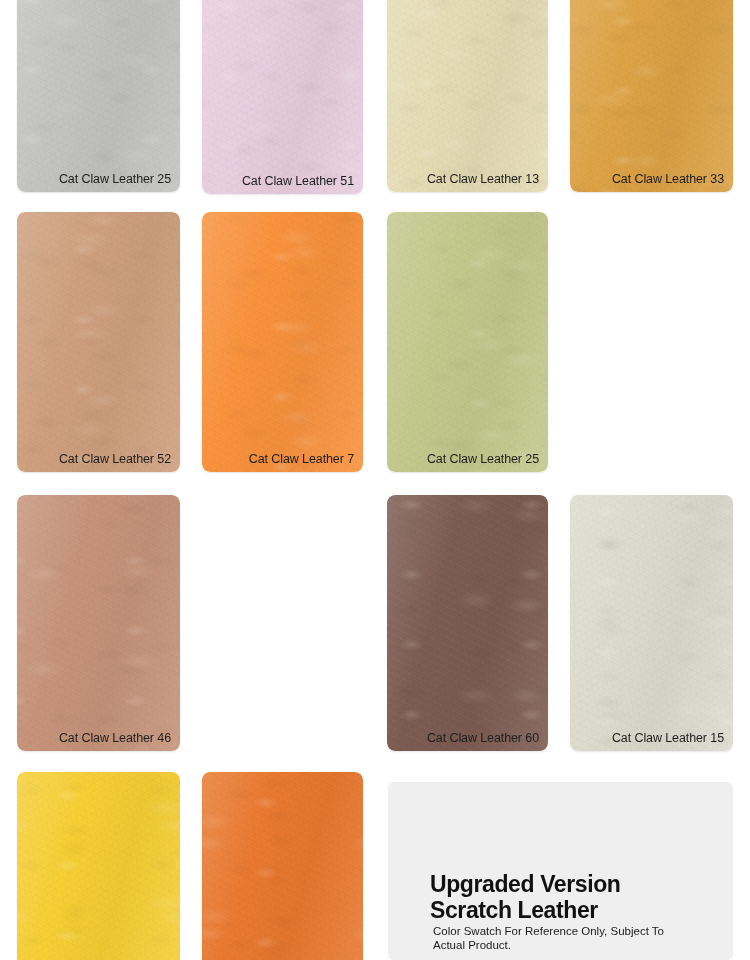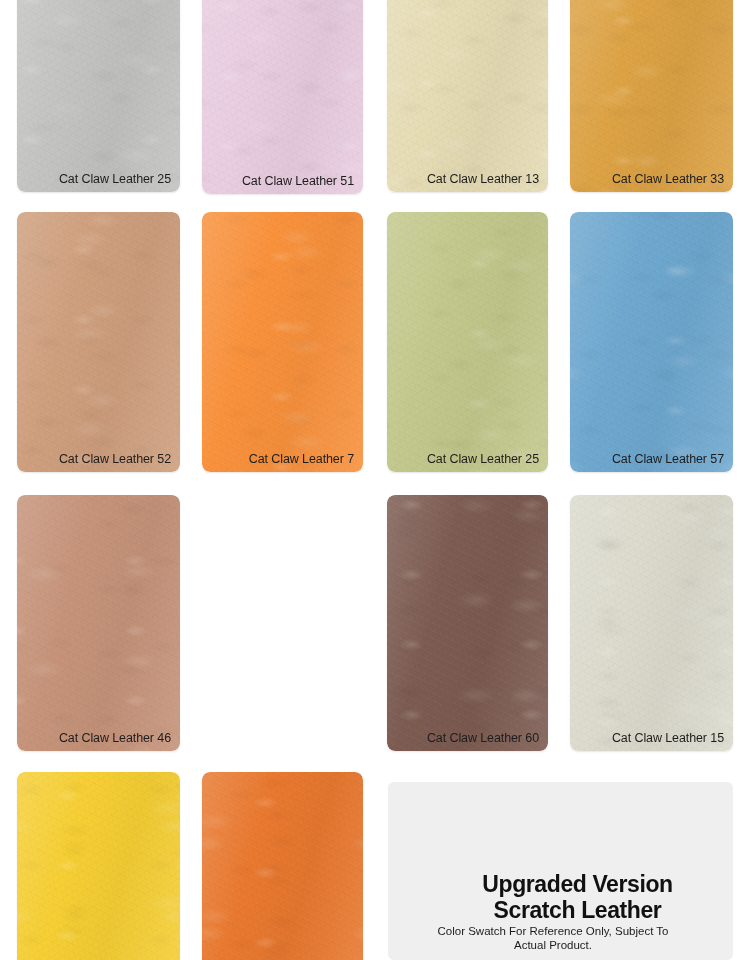--- a/index.html
+++ b/index.html
@@ -81,21 +81,20 @@
   
   .info-panel {
     position: absolute;
     left: 388px;
     top: 782px;
     width: 345px;
     height: 178px;
     background: #efefef;
     border-radius: 6px;
     overflow: hidden;
-    text-align: center;
   }
   .info-inner {
     position: absolute;
     left: 42px;
     bottom: 8px;
     right: 8px;
   }
   .info-title {
     font-family: "Liberation Sans", sans-serif;
     font-weight: bold;
@@ -153,26 +152,20 @@
         <div class="tex" style="background: rgb(249, 145, 59);"></div>
         <div class="grain" style="background-size: 120px 70px, 140px 80px, 160px 90px, 130px 75px, 150px 85px, 170px 95px, 110px 65px, auto, auto, auto; background-position: 65px 35px, 105px 55px, 45px 85px, 125px 25px, 75px 115px, 155px 65px, 95px 145px, 0px 0px, 0px 0px, 0px 0px;"></div>
         <div class="sheen"></div>
         <div class="label">Cat Claw Leather 7</div>
       </div>
       <div class="swatch" style="left: 387px; top: 212px; width: 161px; height: 260px;">
         <div class="tex" style="background: rgb(195, 201, 140);"></div>
         <div class="grain" style="background-size: 120px 70px, 140px 80px, 160px 90px, 130px 75px, 150px 85px, 170px 95px, 110px 65px, auto, auto, auto; background-position: 78px 42px, 126px 66px, 54px 102px, 150px 30px, 90px 138px, 186px 78px, 114px 174px, 0px 0px, 0px 0px, 0px 0px;"></div>
         <div class="sheen"></div>
         <div class="label">Cat Claw Leather 25</div>
-      </div>
-      <div class="swatch" style="left: 570px; top: 212px; width: 163px; height: 260px;">
-        <div class="tex" style="background: rgb(110, 168, 208);"></div>
-        <div class="grain" style="background-size: 120px 70px, 140px 80px, 160px 90px, 130px 75px, 150px 85px, 170px 95px, 110px 65px, auto, auto, auto; background-position: 91px 49px, 147px 77px, 63px 119px, 175px 35px, 105px 161px, 217px 91px, 133px 203px, 0px 0px, 0px 0px, 0px 0px;"></div>
-        <div class="sheen"></div>
-        <div class="label">Cat Claw Leather 57</div>
       </div>
       <div class="swatch" style="left: 17px; top: 495px; width: 163px; height: 256px;">
         <div class="tex" style="background: rgb(198, 147, 121);"></div>
         <div class="grain" style="background-size: 120px 70px, 140px 80px, 160px 90px, 130px 75px, 150px 85px, 170px 95px, 110px 65px, auto, auto, auto; background-position: 104px 56px, 168px 88px, 72px 136px, 200px 40px, 120px 184px, 248px 104px, 152px 232px, 0px 0px, 0px 0px, 0px 0px;"></div>
         <div class="sheen"></div>
         <div class="label">Cat Claw Leather 46</div>
       </div>
       <div class="swatch" style="left: 387px; top: 495px; width: 161px; height: 256px;">
         <div class="tex" style="background: rgb(124, 91, 81);"></div>
         <div class="grain" style="background-size: 120px 70px, 140px 80px, 160px 90px, 130px 75px, 150px 85px, 170px 95px, 110px 65px, auto, auto, auto; background-position: 130px 70px, 210px 110px, 90px 170px, 250px 50px, 150px 230px, 310px 130px, 190px 290px, 0px 0px, 0px 0px, 0px 0px;"></div>

